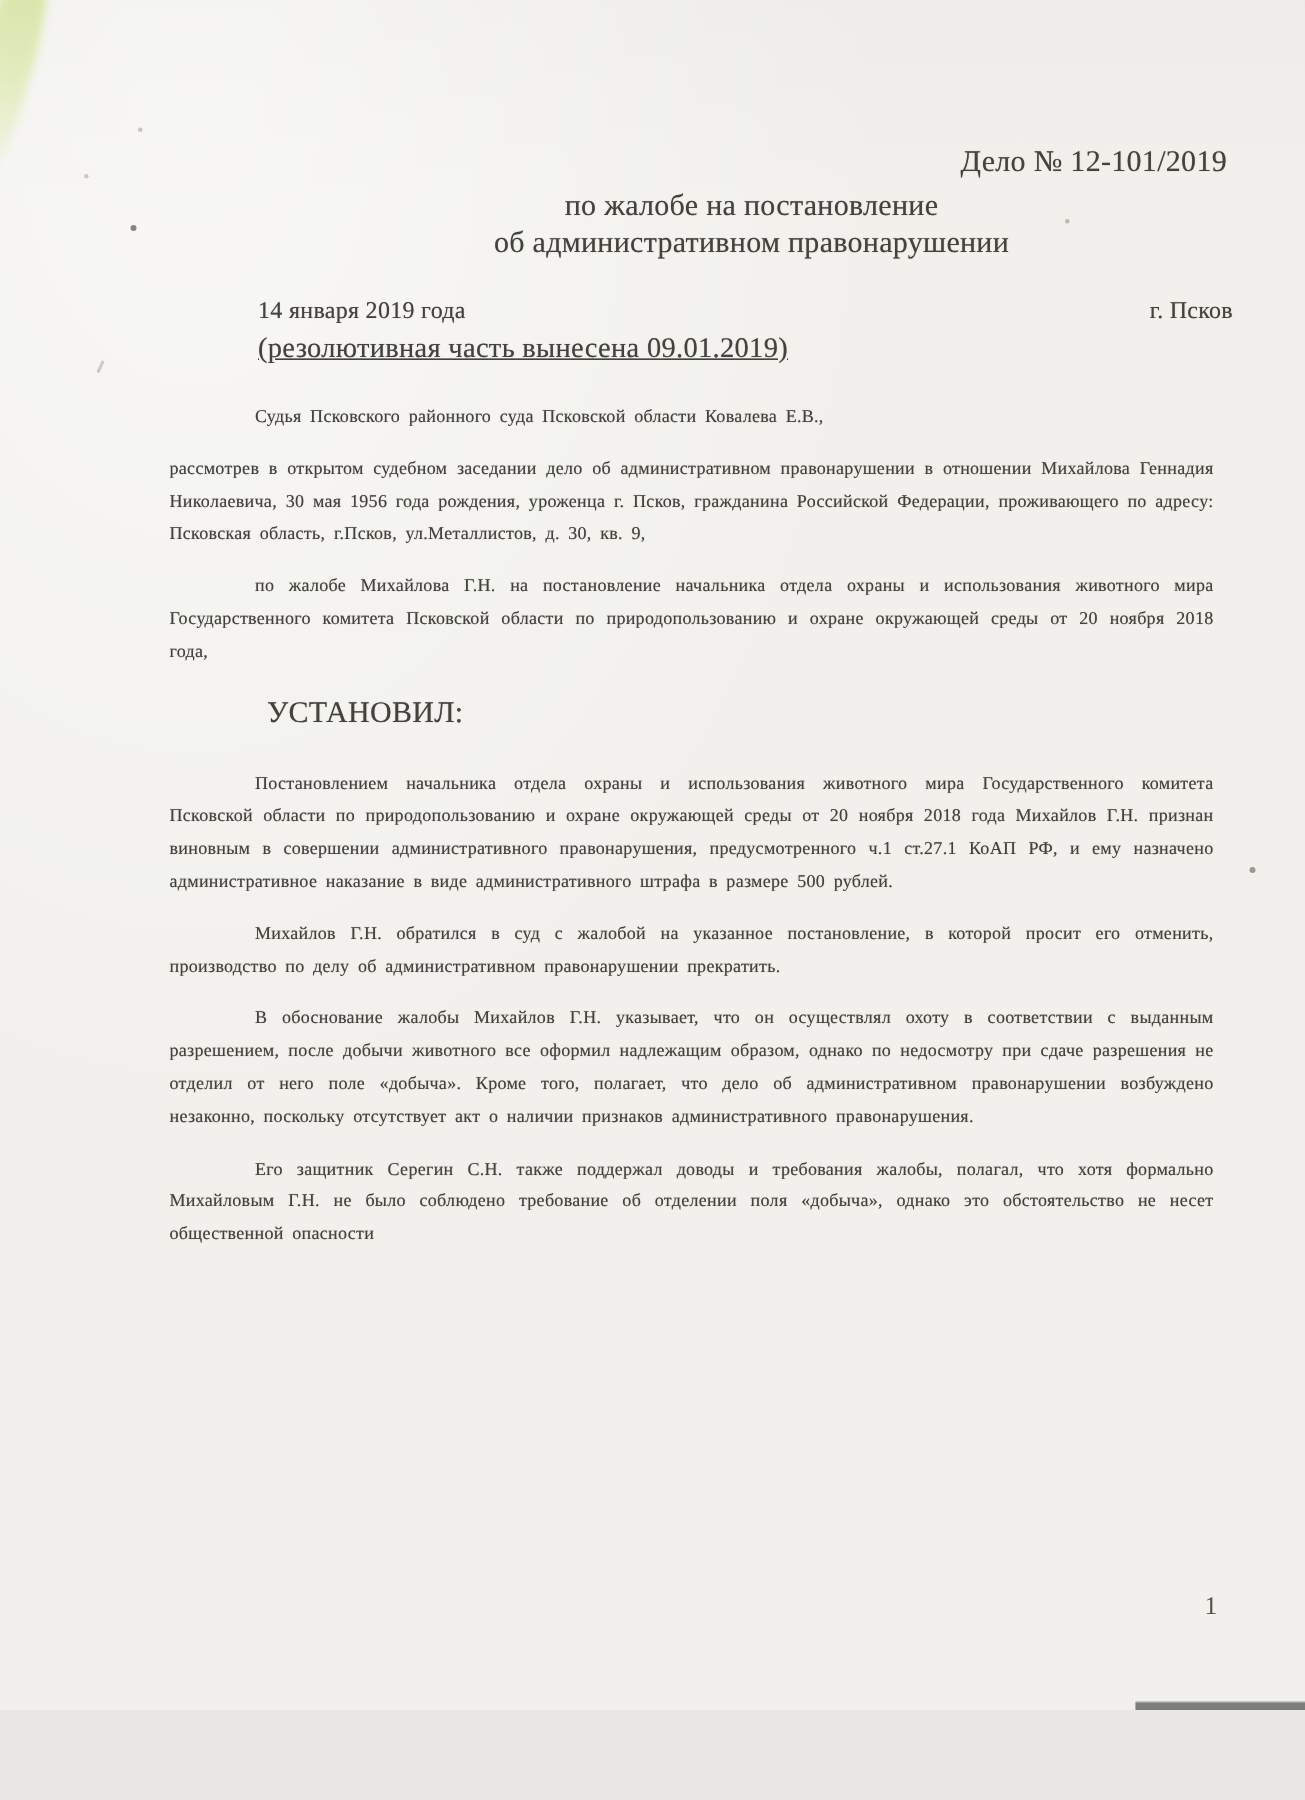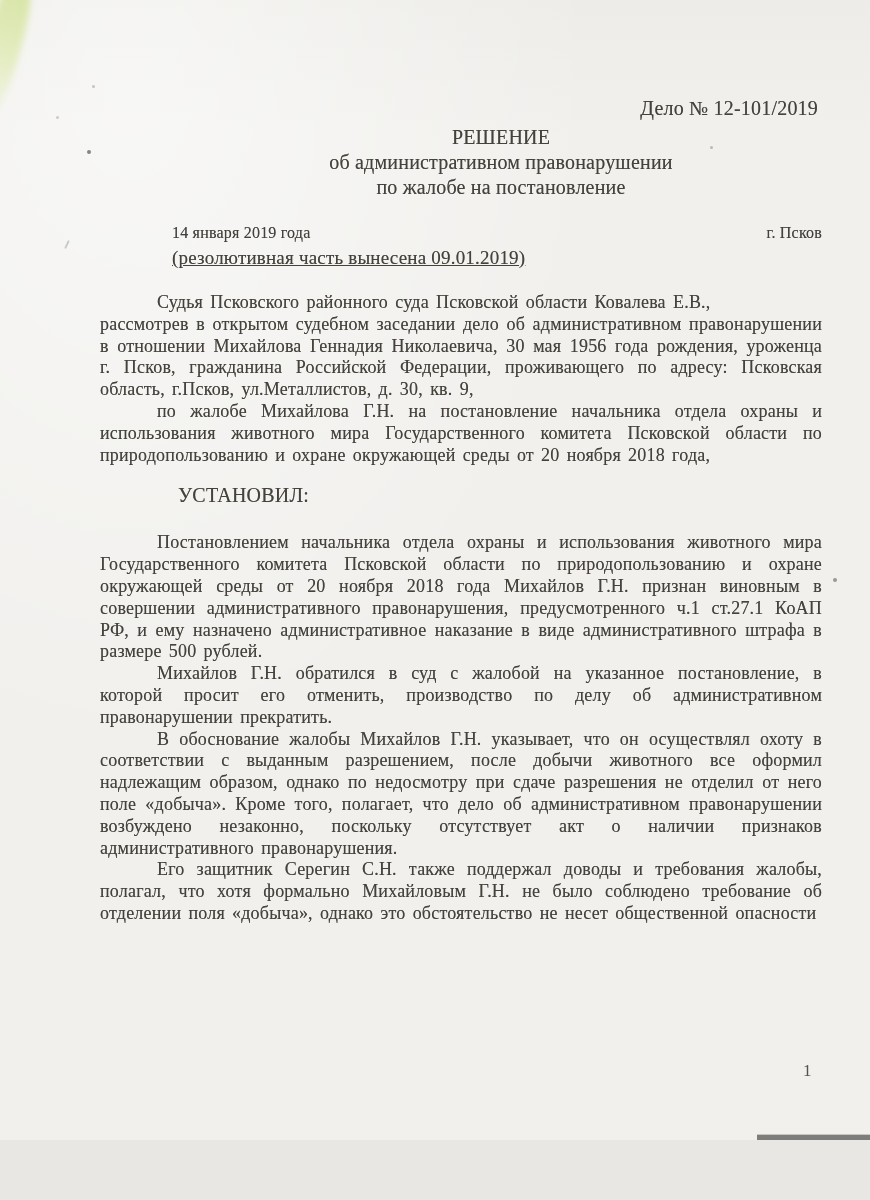--- a/index.html
+++ b/index.html
@@ -65,22 +65,22 @@
     display:flex;justify-content:space-between;
     font-size:16px;line-height:23px;
   }
   .resolution{
     margin-top:2px;
     padding-left:72px;
     font-size:19px;line-height:23px;text-decoration:underline;
   }
   .bodytext{margin-top:23px;}
   .bodytext p{
-    margin:0;
-    font-size:18px;line-height:21.8px;
+    margin:13px;
+    font-size:12px;line-height:21.8px;
     text-align:justify;
     word-spacing:2.5px;
   }
   .bodytext p.indent{text-indent:57px;}
   .heading-ustanovil{
     margin:17px 0 25px 0;
     padding-left:78px;
     text-align:left;
     font-size:20px;line-height:24px;
   }
@@ -100,23 +100,22 @@
   <div class="speck s3"></div>
   <div class="speck s4"></div>
   <div class="speck s5"></div>
   <div class="speck s6"></div>
 
   <div class="content">
 
     <div class="case-number">Дело № 12-101/2019</div>
 
     <div class="title-block">
-      <div>РЕШЕНИЕ</div>
+      <div>по жалобе на постановление</div>
       <div>об административном правонарушении</div>
-      <div>по жалобе на постановление</div>
     </div>
 
     <div class="meta-row">
       <span>14 января 2019 года</span>
       <span>г. Псков</span>
     </div>
 
     <div class="resolution">(резолютивная  часть  вынесена  09.01.2019)</div>
 
     <div class="bodytext">

